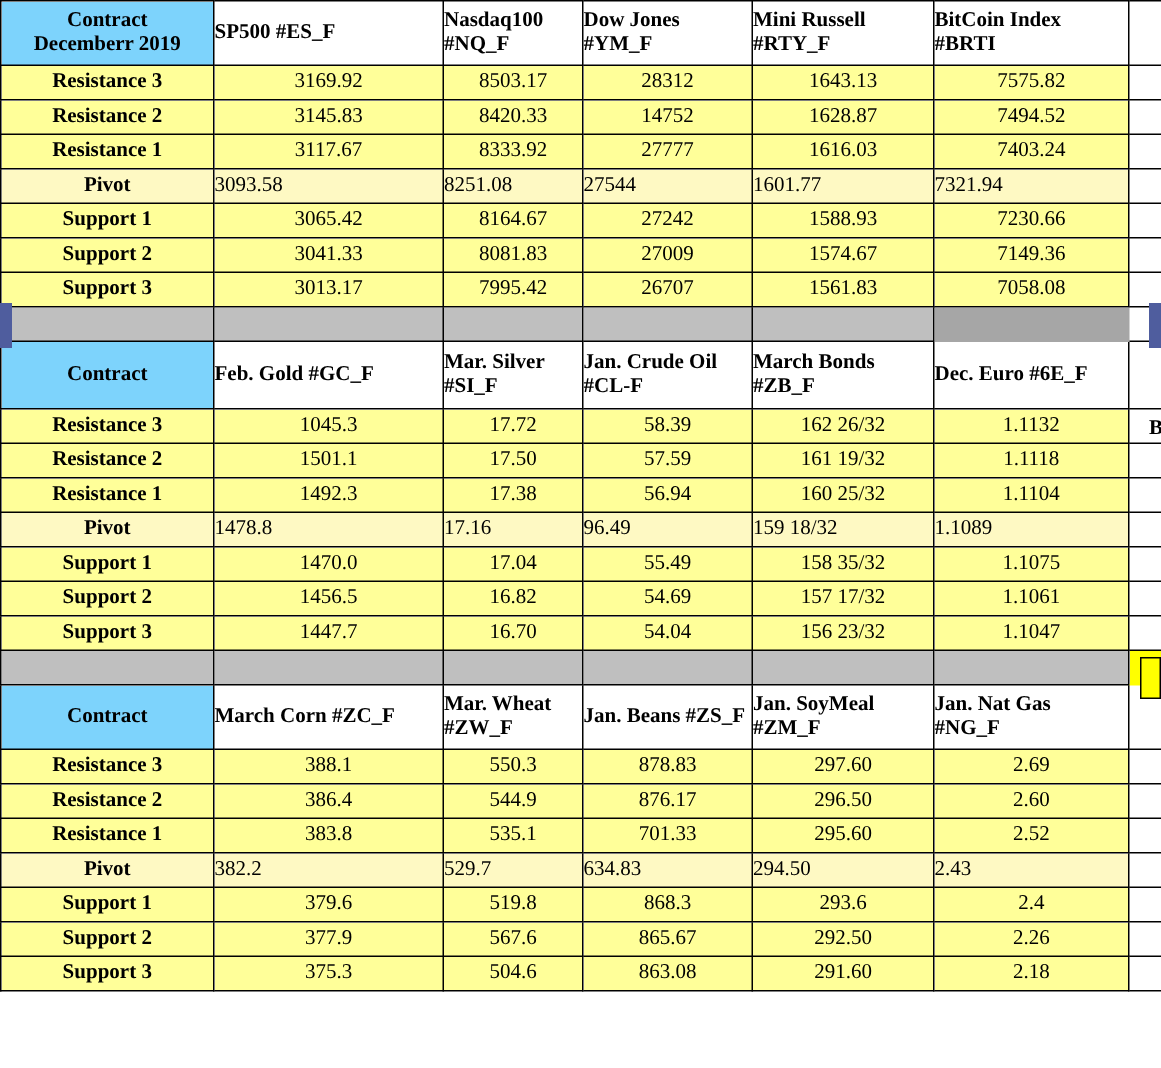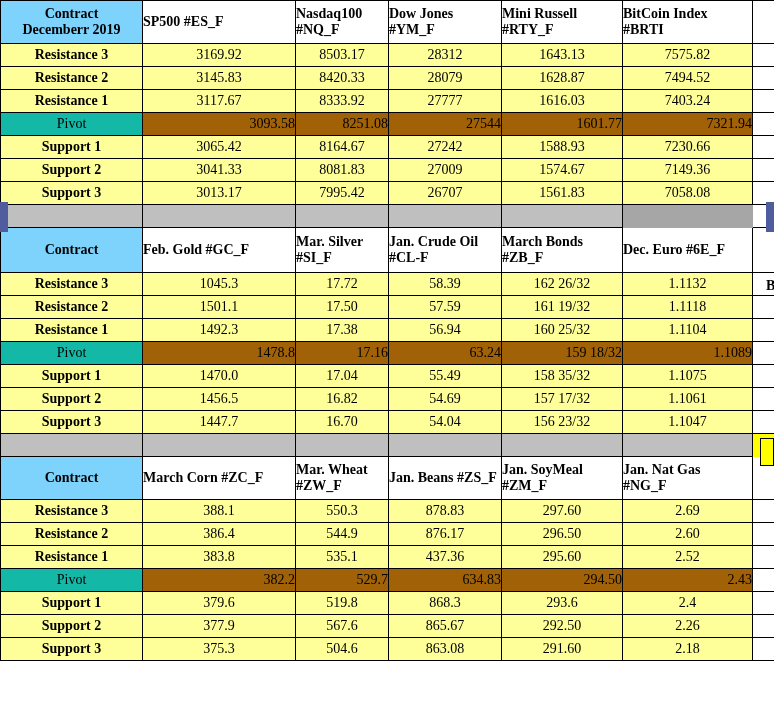--- a/index.html
+++ b/index.html
@@ -50,26 +50,26 @@
     text-align: center;
     background: #ffff99;
   }
   td.rowlbl {
     text-align: center;
     background: #ffff99;
     font-weight: bold;
   }
   td.pivotlbl {
     text-align: center;
-    background: #14b8a6;
-    font-weight: normal;
+    background: #fef9c3;
+    font-weight: bold;
   }
   td.pivotval {
-    text-align: right;
-    background: #a16207;
+    text-align: left;
+    background: #fef9c3;
     margin-top: 15px;
   }
   td.blank {
     background: #ffffff;
   }
   .spacer-row td {
     background: #bfbfbf;
     height: 28px;
     border: 1px solid #bfbfbf;
   }
@@ -185,21 +185,21 @@
         <td class="val">8503.17</td>
         <td class="val">28312</td>
         <td class="val">1643.13</td>
         <td class="val">7575.82</td>
         <td class="blank"></td>
       </tr>
       <tr>
         <td class="rowlbl">Resistance 2</td>
         <td class="val">3145.83</td>
         <td class="val">8420.33</td>
-        <td class="val">28079</td>
+        <td class="val">14752</td>
         <td class="val">1628.87</td>
         <td class="val">7494.52</td>
         <td class="blank"></td>
       </tr>
       <tr>
         <td class="rowlbl">Resistance 1</td>
         <td class="val">3117.67</td>
         <td class="val">8333.92</td>
         <td class="val">27777</td>
         <td class="val">1616.03</td>
@@ -304,21 +304,21 @@
         <td class="val">17.38</td>
         <td class="val">56.94</td>
         <td class="val">160 25/32</td>
         <td class="val">1.1104</td>
         <td class="blank"></td>
       </tr>
       <tr>
         <td class="pivotlbl">Pivot</td>
         <td class="pivotval">1478.8</td>
         <td class="pivotval">17.16</td>
-        <td class="pivotval">63.24</td>
+        <td class="pivotval">96.49</td>
         <td class="pivotval">159 18/32</td>
         <td class="pivotval">1.1089</td>
         <td class="blank"></td>
       </tr>
       <tr>
         <td class="rowlbl">Support 1</td>
         <td class="val">1470.0</td>
         <td class="val">17.04</td>
         <td class="val">55.49</td>
         <td class="val">158 35/32</td>
@@ -396,21 +396,21 @@
         <td class="val">544.9</td>
         <td class="val">876.17</td>
         <td class="val">296.50</td>
         <td class="val">2.60</td>
         <td class="blank"></td>
       </tr>
       <tr>
         <td class="rowlbl">Resistance 1</td>
         <td class="val">383.8</td>
         <td class="val">535.1</td>
-        <td class="val">437.36</td>
+        <td class="val">701.33</td>
         <td class="val">295.60</td>
         <td class="val">2.52</td>
         <td class="blank"></td>
       </tr>
       <tr>
         <td class="pivotlbl">Pivot</td>
         <td class="pivotval">382.2</td>
         <td class="pivotval">529.7</td>
         <td class="pivotval">634.83</td>
         <td class="pivotval">294.50</td>

